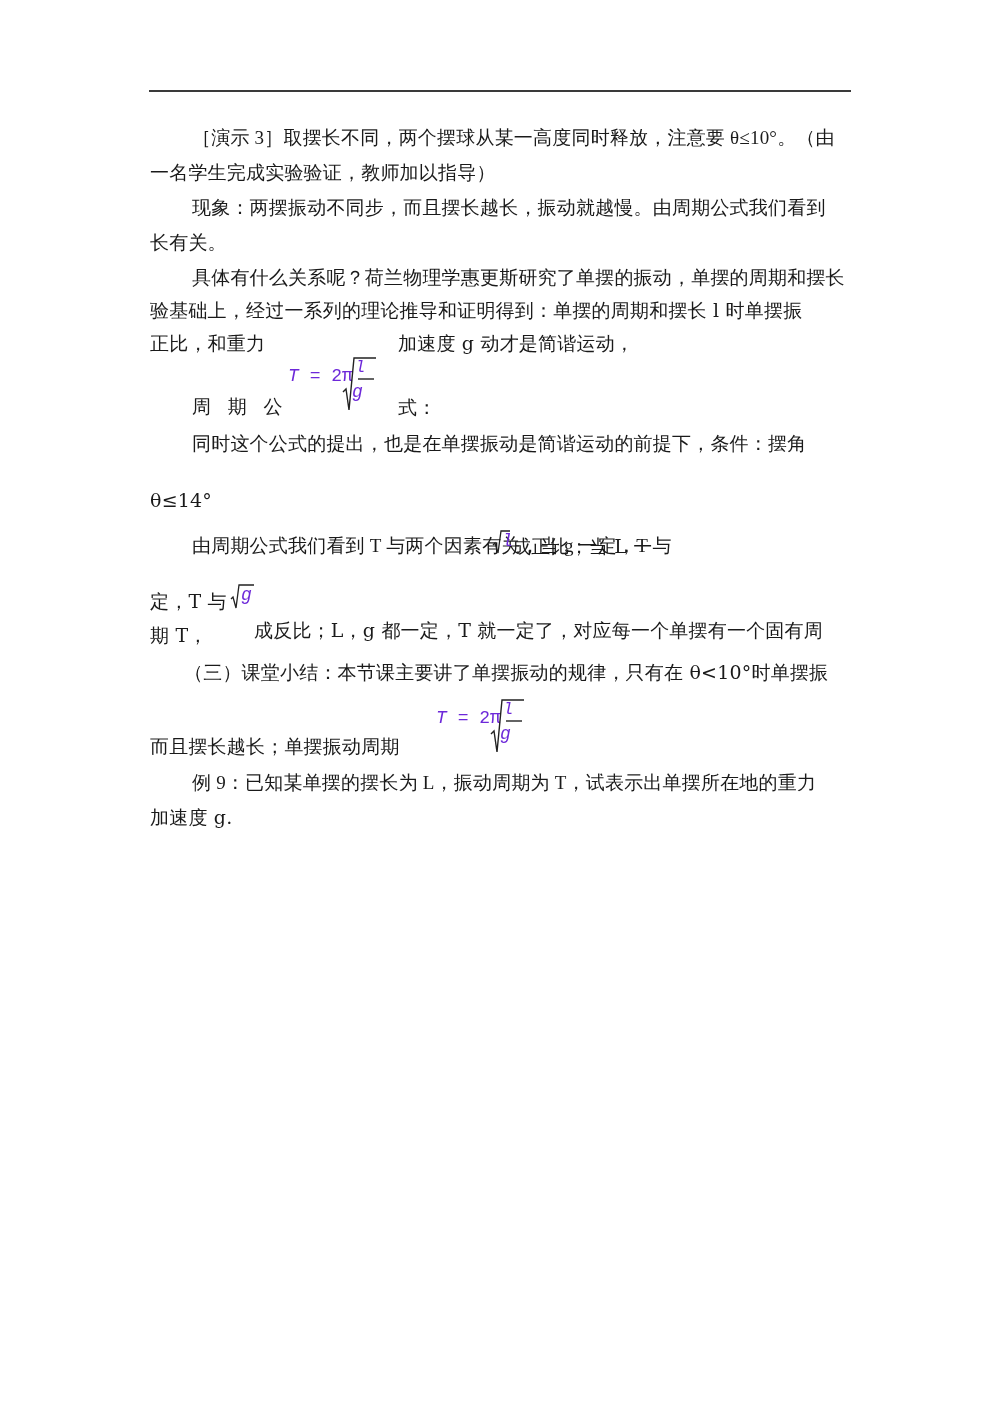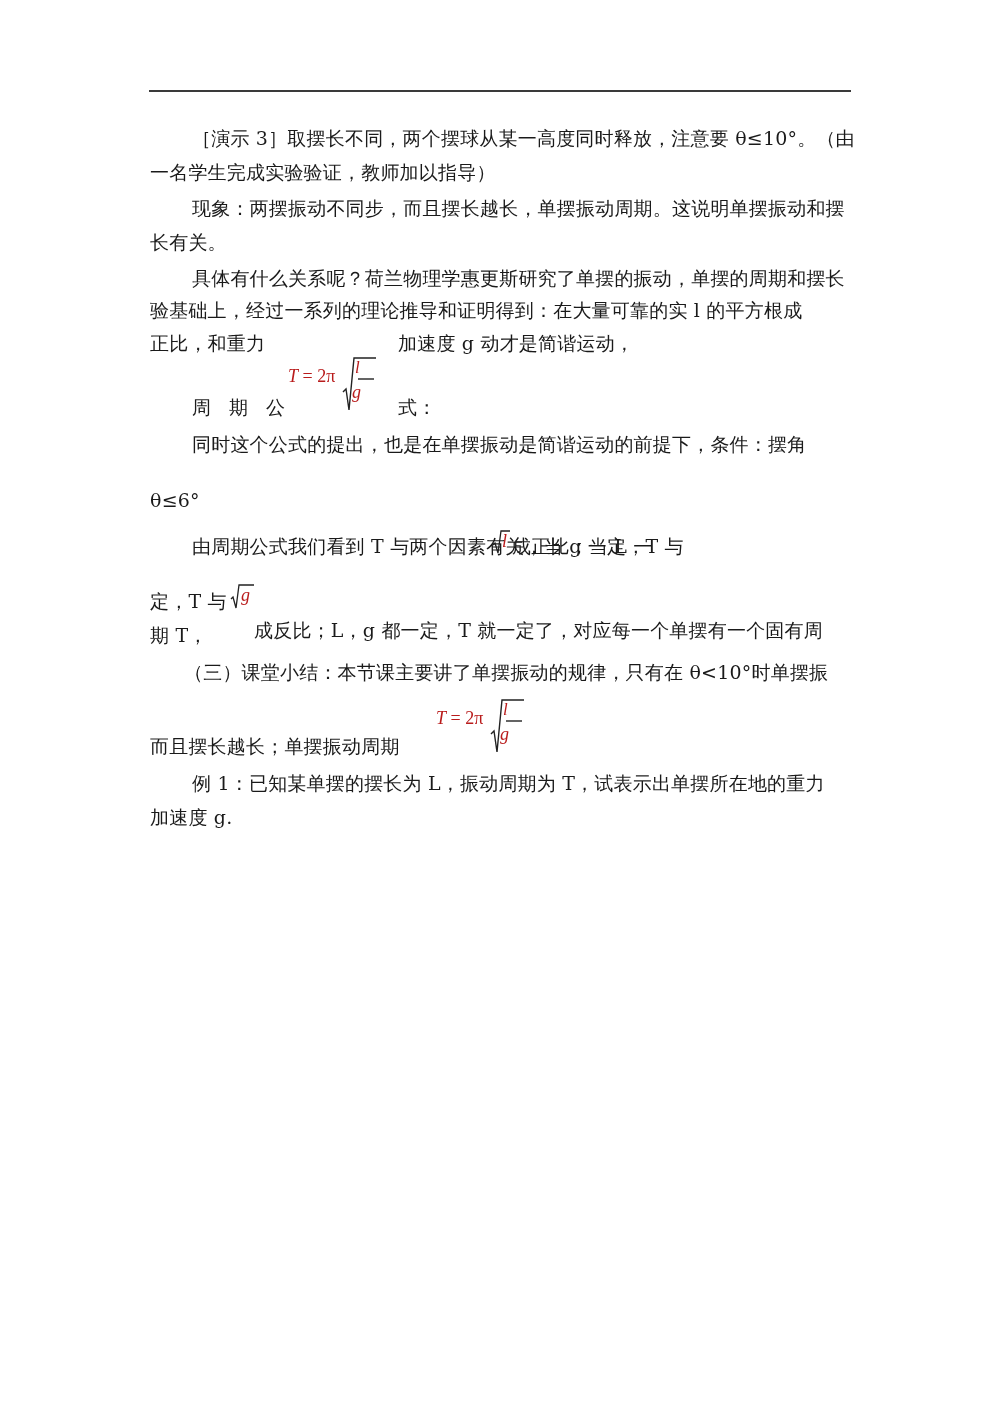--- a/index.html
+++ b/index.html
@@ -1,53 +1,53 @@
 <!DOCTYPE html>
 <html><head>
 <meta charset="utf-8">
 <style>
   html, body { margin:0; padding:0; background:#ffffff; }
   body { width:1000px; height:1414px; position:relative; overflow:hidden;
          font-family:"DejaVu Serif","Liberation Serif",serif; color:#1a1a1a; }
   .rule { position:absolute; left:149px; top:90px; width:702px; height:2px; background:#3a3a3a; }
   .line { position:absolute; left:150px; width:700px; font-size:19px; line-height:24px; white-space:nowrap; letter-spacing:0.2px; }
-  .ind { padding-left:42px; box-sizing:border-box; }
-  .formula { position:absolute; font-family:Liberation Serif, serif; font-size:18px; color:#b91c1c; }
+  .ind { padding-left:42px; box-sizing:border-box;font-family:Liberation Serif, serif; }
+  .formula { position:absolute; font-family:Liberation Mono, monospace; font-size:18px; color:#6d28d9; }
   .formula i { font-style:italic; }
 </style>
 </head>
 <body>
 
 <div class="rule"></div>
 
 <div class="line ind" style="top:126px">［演示 3］取摆长不同，两个摆球从某一高度同时释放，注意要 θ≤10°。（由</div>
 <div class="line" style="top:160px">一名学生完成实验验证，教师加以指导）</div>
 
-<div class="line ind" style="top:196px">现象：两摆振动不同步，而且摆长越长，单摆振动周期。这说明单摆振动和摆</div>
+<div class="line ind" style="top:196px">现象：两摆振动不同步，而且摆长越长，振动就越慢。由周期公式我们看到</div>
 <div class="line" style="top:230px">长有关。</div>
 
 <div class="line ind" style="top:266px">具体有什么关系呢？荷兰物理学惠更斯研究了单摆的振动，单摆的周期和摆长</div>
-<div class="line" style="top:298px">验基础上，经过一系列的理论推导和证明得到：在大量可靠的实 l 的平方根成</div>
+<div class="line" style="top:298px">验基础上，经过一系列的理论推导和证明得到：单摆的周期和摆长 l 时单摆振</div>
 <div class="line" style="top:331px; width:auto">正比，和重力</div>
 <div class="line" style="top:331px; left:398px; width:auto">加速度 g 动才是简谐运动，</div>
 
 <div class="line ind" style="top:395px; width:auto; letter-spacing:6px">周 期 公</div>
 <div class="formula" style="left:288px; top:358px; width:100px; height:60px">
   <span style="position:absolute; top:8px; left:0"><i>T</i> <span>= 2π</span></span>
   <svg style="position:absolute; left:54px; top:-2px" width="34" height="56" viewBox="0 0 34 56">
     <path d="M1 36 L4 33 L7 54 L12 2 L34 2" fill="none" stroke="#222" stroke-width="1.4"></path>
     <line x1="16" y1="23" x2="32" y2="23" stroke="#222" stroke-width="1.4"></line>
   </svg>
   <i style="position:absolute; left:67px; top:0px; font-size:17px">l</i>
   <i style="position:absolute; left:64px; top:24px; font-size:18px">g</i>
 </div>
 <div class="line" style="top:395px; left:398px; width:auto">式：</div>
 
 <div class="line ind" style="top:432px">同时这个公式的提出，也是在单摆振动是简谐运动的前提下，条件：摆角</div>
-<div class="line" style="top:488px">θ≤6°</div>
+<div class="line" style="top:488px">θ≤14°</div>
 
 <div class="line ind" style="top:534px; width:auto">由周期公式我们看到 T 与两个因素有关，当 g 一定，T 与</div>
 <span class="formula" style="left:492px; top:530px">
   <svg width="18" height="24" viewBox="0 0 18 24" style="position:absolute; left:0; top:0">
       <path d="M1 15 L3 13 L6 23 L9 1 L18 1" fill="none" stroke="#222" stroke-width="1.3"></path>
     </svg>
   <i style="position:absolute; left:10px; top:1px">l</i>
 </span>
 <div class="line" style="top:534px; left:512px; width:auto">成正比；当 L 一</div>
 
@@ -66,14 +66,14 @@
 <div class="formula" style="left:436px; top:698px; width:100px; height:60px">
   <span style="position:absolute; top:10px; left:0"><i>T</i> <span>= 2π</span></span>
   <svg style="position:absolute; left:54px; top:0px" width="34" height="56" viewBox="0 0 34 56">
     <path d="M1 36 L4 33 L7 54 L12 2 L34 2" fill="none" stroke="#222" stroke-width="1.4"></path>
     <line x1="16" y1="23" x2="32" y2="23" stroke="#222" stroke-width="1.4"></line>
   </svg>
   <i style="position:absolute; left:67px; top:2px; font-size:17px">l</i>
   <i style="position:absolute; left:64px; top:26px; font-size:18px">g</i>
 </div>
 
-<div class="line ind" style="top:771px">例  1：已知某单摆的摆长为 L，振动周期为 T，试表示出单摆所在地的重力</div>
+<div class="line ind" style="top:771px">例  9：已知某单摆的摆长为 L，振动周期为 T，试表示出单摆所在地的重力</div>
 <div class="line" style="top:805px">加速度 g.</div>
 
 </body></html>

